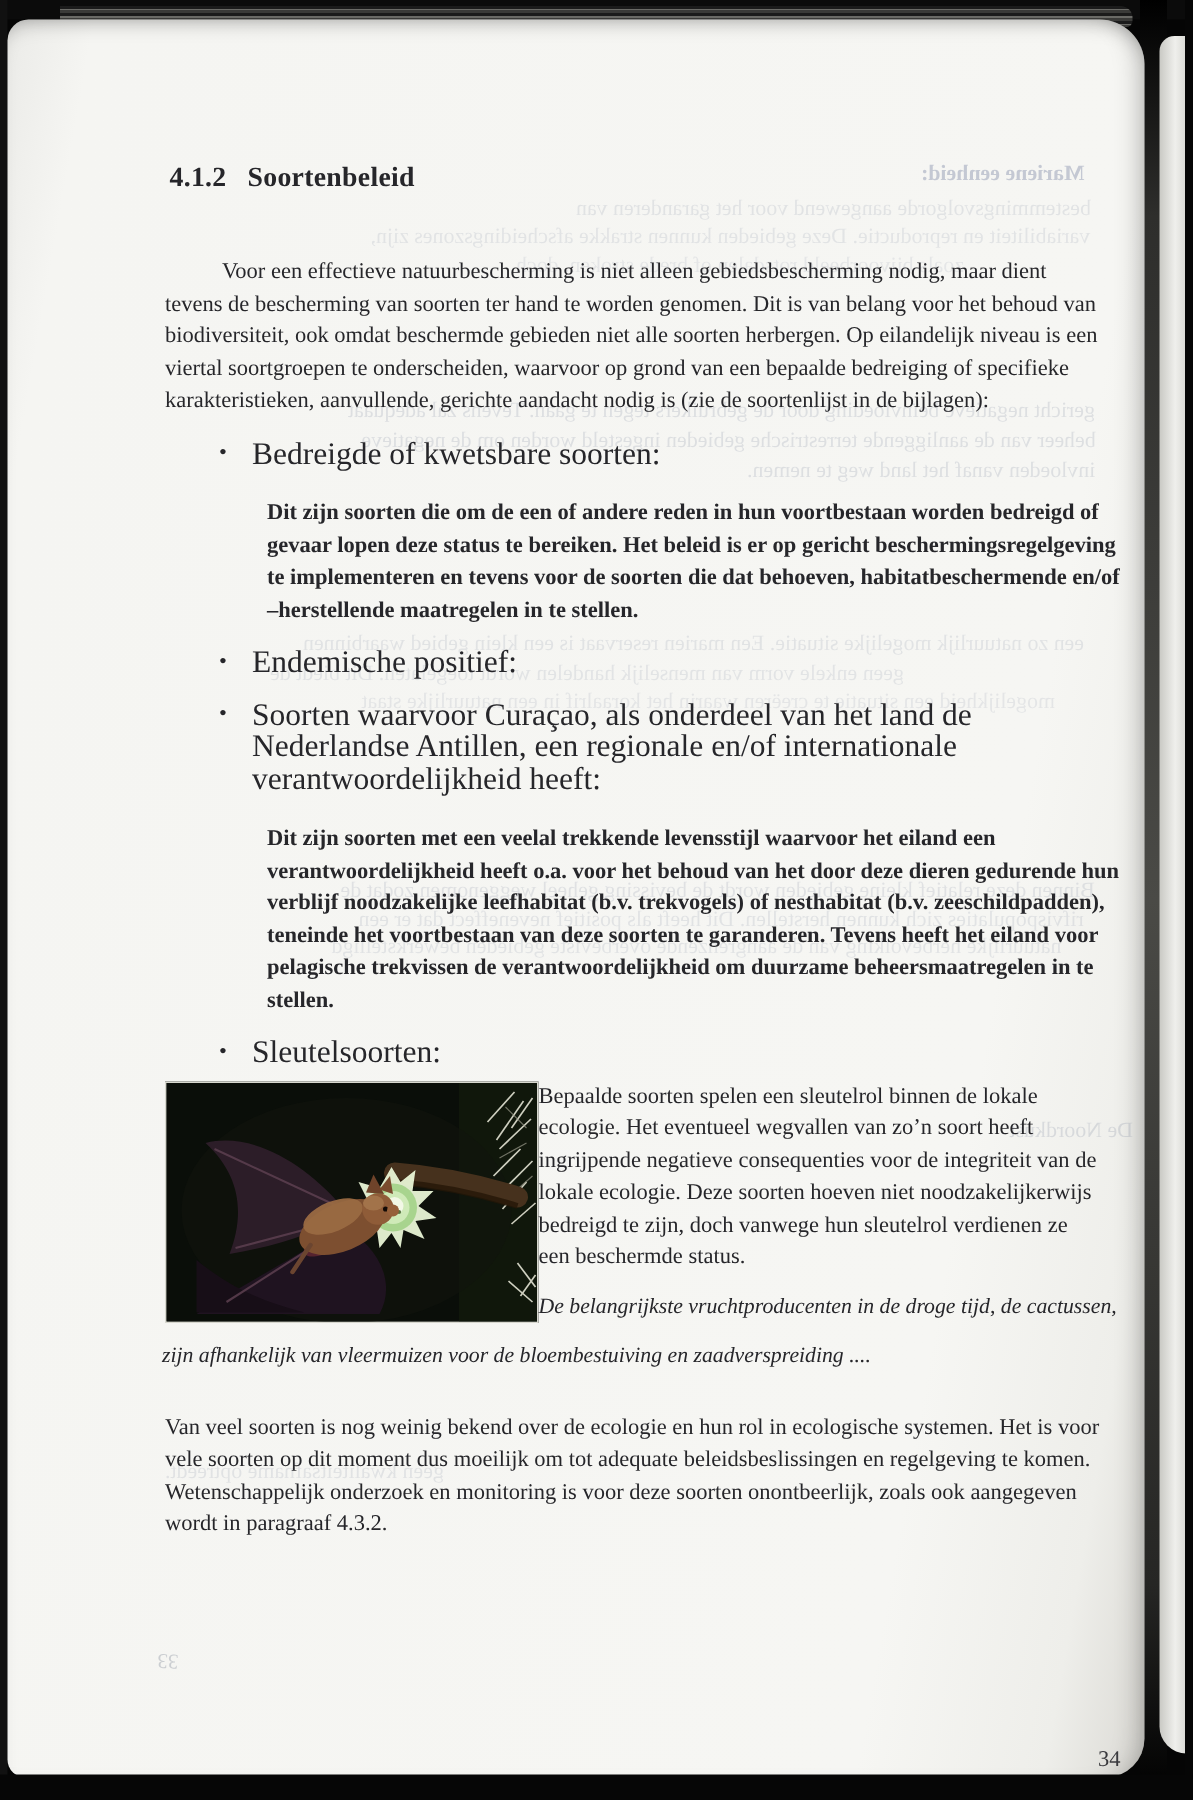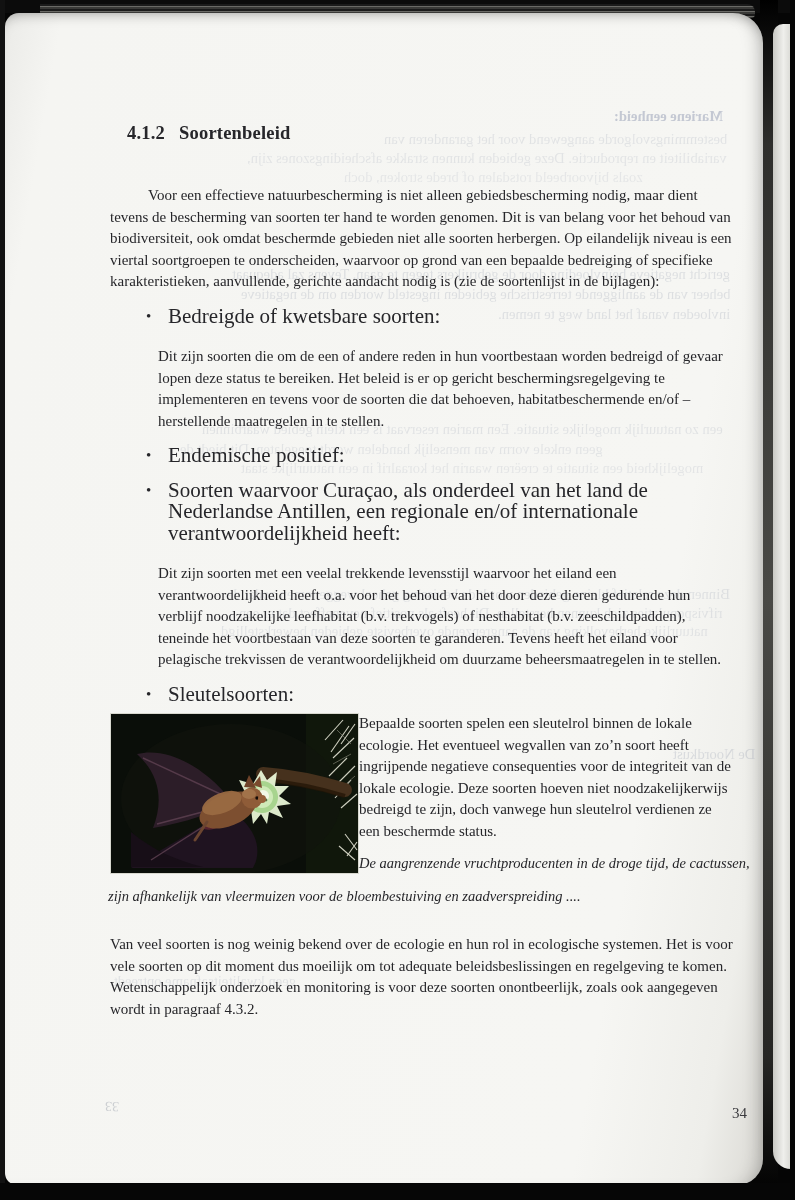--- a/index.html
+++ b/index.html
@@ -24,39 +24,39 @@
   .next-page-edge { position:absolute; left:773px; top:24px; width:19px; height:1145px;
     border-radius:10px 0 0 18px;
     background:linear-gradient(90deg,#c9c9c4,#efefec 55%,#d6d6d1); }
   .right-black { position:absolute; left:790px; top:0; width:5px; height:1200px; background:#060606; }
   .top-bar { position:absolute; left:0; top:0; width:795px; height:13px; background:#0b0b0b; }
   .bottom-bar { position:absolute; left:0; top:1183px; width:795px; height:17px; background:#060606; }
   .left-edge { position:absolute; left:0; top:0; width:5px; height:1200px; background:#111; }
 
   
   .content { position:absolute; left:105px; top:93px; width:628px; color:#26262a; }
-  h1 { margin:17px; font-size:18.5px; font-weight:bold; letter-spacing:.2px; }
+  h1 { margin:3px; font-size:18.5px; font-weight:bold; letter-spacing:.2px; }
   h1 .hnum { margin-right:14px; }
   p { margin:0; font-size:15px; line-height:21.5px; }
   .intro { margin-top:41px; text-indent:38px; width:625px; }
   .bullet-row { display:flex; margin-top:13px; margin-left:36px; align-items:flex-start; }
   .dot { width:22px; font-size:15px; line-height:21.5px; }
   .blabel { font-size:21px; line-height:21.5px; width:570px; }
-  .bbody { margin-top:19px; margin-left:48px; width:570px; }
+  .bbody { margin-top:19px; margin-left:68px; width:570px;font-weight:bold; }
   .media-row { display:flex; margin-top:8px; }
   .photo { width:247px; height:159px; border:1px solid #d8d8cf; background:#0b0f0a; flex:none; }
   .photo svg { display:block; }
   .side { display:flex; flex-direction:column; height:160px; width:372px; }
   .keystone { width:372px; }
   .cap1 { margin-top:auto; font-style:italic; font-size:14.5px; line-height:19px; white-space:nowrap; }
   .cap2 { margin-left:-2px; margin-top:13px; font-style:italic; font-size:14.5px; line-height:19px; }
   .closing { margin-top:28px; width:625px; }
 
   
-  .pagenum { position:absolute; right:16px; top:1092px; font-size:15px; color:#3a3a3e; }
+  .pagenum { position:absolute; right:16px; top:1152px; font-size:15px; color:#3a3a3e; }
   .bleed-pagenum { position:absolute; left:100px; top:1085px; font-size:14px; color:#9aa0ab;
     opacity:.45; transform:rotate(183deg); }
 
   
   .bt { position:absolute; font-size:14.6px; line-height:18px; color:#707b95;
     transform:scaleX(-1); white-space:nowrap; pointer-events:none; }
   .bt-1  { right:40px;  top:94px;  opacity:.40; font-weight:bold; color:#7b86a4; }
   .bt-2  { right:36px;  top:117px; opacity:.15; }
   .bt-3  { right:36px;  top:136px; opacity:.14; }
   .bt-4  { right:120px; top:155px; opacity:.12; }
@@ -190,21 +190,21 @@
             <path d="M133 73 L138 61 L145 74 Z" fill="#6f432a"></path>
             <path d="M142 71 L149 62 L151 74 Z" fill="#7a4b2e"></path>
             <circle cx="146" cy="84" r="1.7" fill="#120a06"></circle>
             <circle cx="151" cy="85" r="4" fill="#96603a"></circle>
 
             <path d="M96 108 L84 126" stroke="#6b4530" stroke-width="3" stroke-linecap="round"></path>
           </svg>
         </div>
         <div class="side">
           <p class="keystone">Bepaalde soorten spelen een sleutelrol binnen de lokale ecologie. Het eventueel wegvallen van zo’n soort heeft ingrijpende negatieve consequenties voor de integriteit van de lokale ecologie. Deze soorten hoeven niet noodzakelijkerwijs bedreigd te zijn, doch vanwege hun sleutelrol verdienen ze een beschermde status.</p>
-          <p class="cap1">De aangrenzende vruchtproducenten in de droge tijd, de cactussen,</p>
+          <p class="cap1">De belangrijkste vruchtproducenten in de droge tijd, de cactussen,</p>
         </div>
       </div>
       <p class="cap2">zijn afhankelijk van vleermuizen voor de bloembestuiving en zaadverspreiding ....</p>
 
       <p class="closing">Van veel soorten is nog weinig bekend over de ecologie en hun rol in ecologische systemen. Het is voor vele soorten op dit moment dus moeilijk om tot adequate beleidsbeslissingen en regelgeving te komen. Wetenschappelijk onderzoek en monitoring is voor deze soorten onontbeerlijk, zoals ook aangegeven wordt in paragraaf 4.3.2.</p>
     </div>
 
     <div class="pagenum">34</div>
     <div class="bleed-pagenum">33</div>
   </div>

